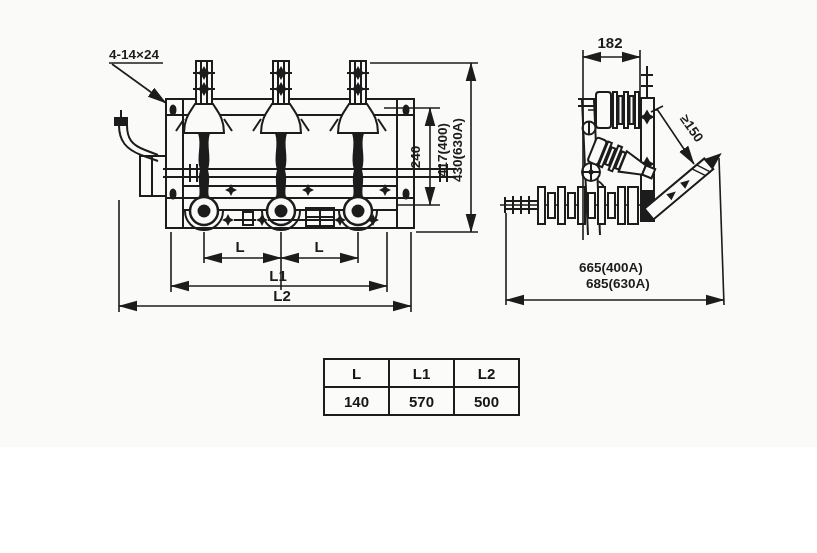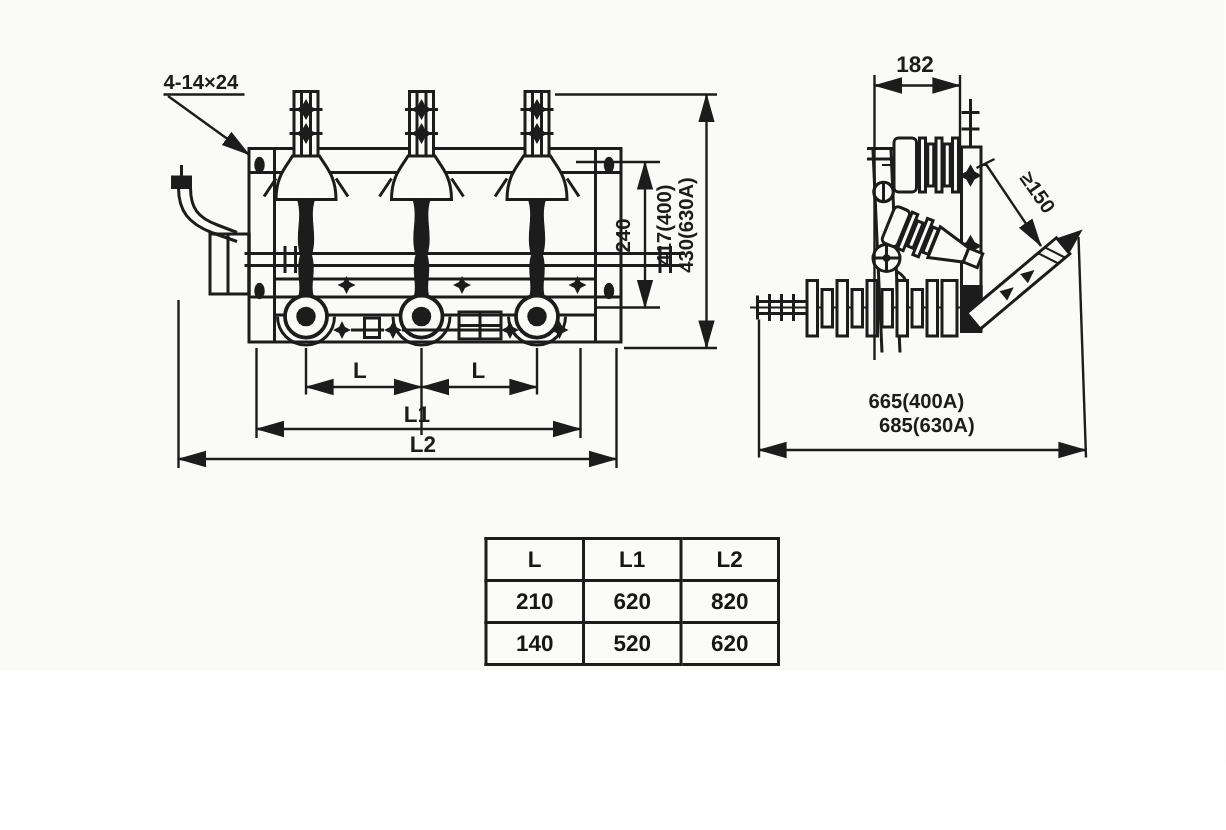--- a/index.html
+++ b/index.html
@@ -294,26 +294,21 @@
   <table>
     <thead>
       <tr>
         <th>L</th>
         <th>L1</th>
         <th>L2</th>
       </tr>
     </thead>
     <tbody>
       <tr>
-        <td>210</td>
-        <td>620</td>
-        <td>820</td>
-      </tr>
-      <tr>
         <td>140</td>
-        <td>520</td>
-        <td>620</td>
+        <td>570</td>
+        <td>500</td>
       </tr>
     </tbody>
   </table>
 </div>
 
 </div>
 
 </body></html>

